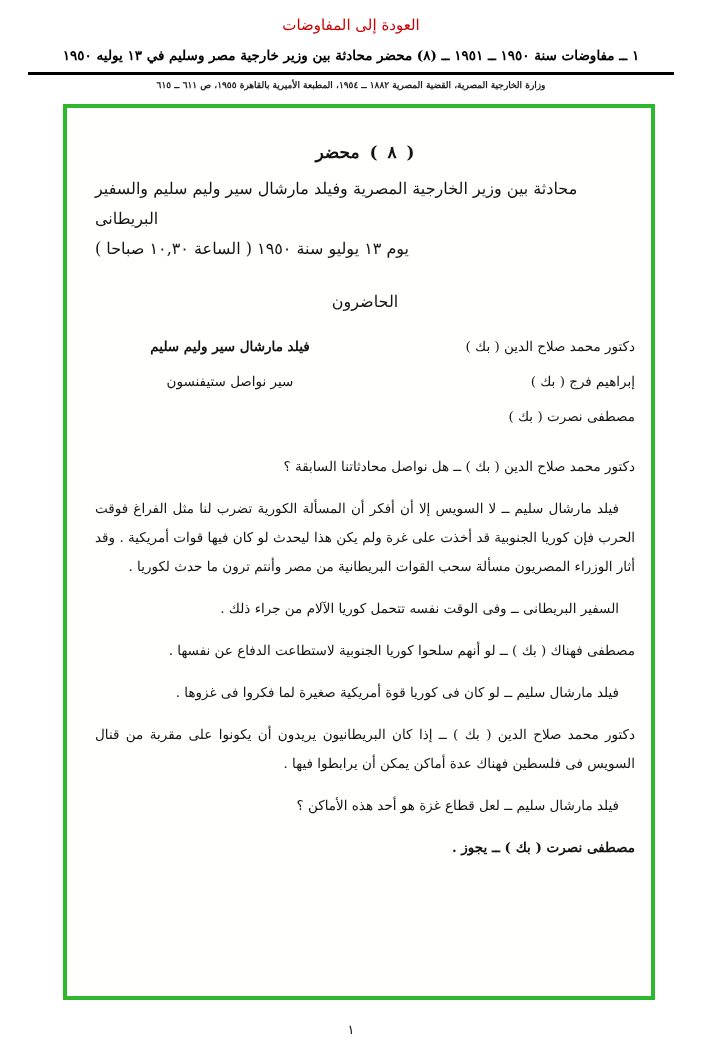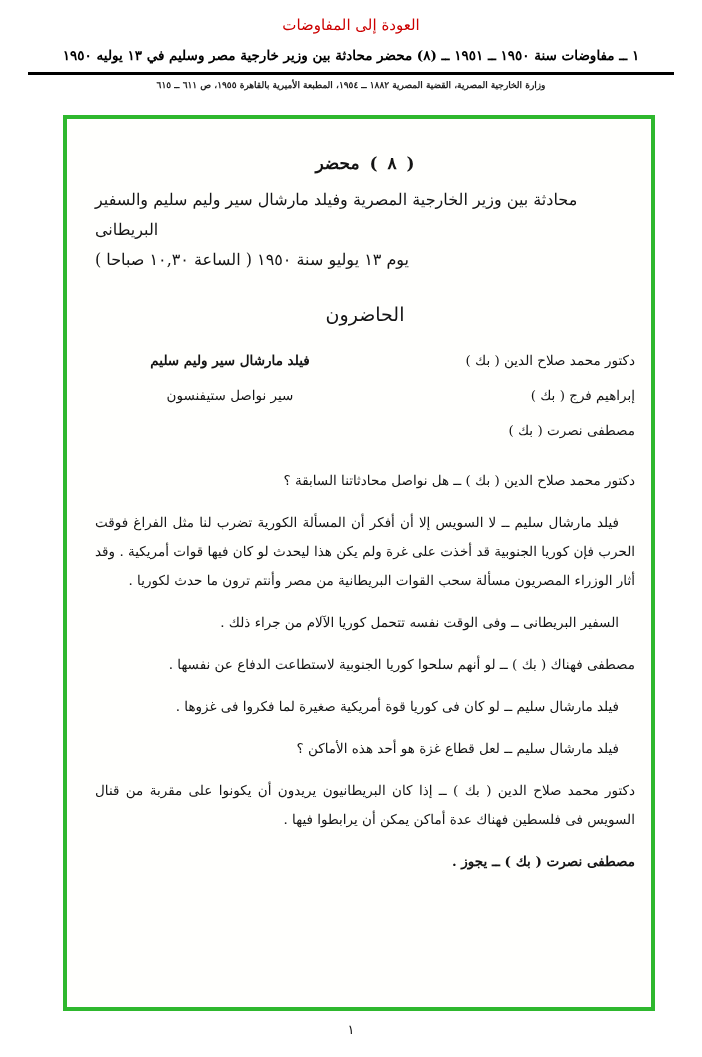--- a/index.html
+++ b/index.html
@@ -41,21 +41,21 @@
   .source-line {
     direction: rtl;
     text-align: center;
     font-size: 9px;
     font-weight: bold;
     color: #222;
   }
   .doc-frame {
     position: absolute;
     left: 63px;
-    top: 115px;
+    top: 104px;
     width: 592px;
     height: 896px;
     box-sizing: border-box;
     border: 4px solid #2eb82e;
     background: #fffffd;
     direction: rtl;
     text-align: right;
     padding: 34px 16px 0 28px;
     font-size: 13.5px;
   }
@@ -66,21 +66,21 @@
     word-spacing: 4px;
     margin-bottom: 12px;
   }
   .doc-sub {
     text-align: left;
     line-height: 30px;
     font-size: 16px;
   }
   .attendees-heading {
     text-align: center;
-    font-size: 19px;
+    font-size: 16px;
     margin-top: 28px;
     margin-bottom: 22px;
   }
   .att-row {
     display: grid;
     grid-template-columns: 1fr 1fr;
     line-height: 26px;
     margin-bottom: 9px;
   }
   .att-eg {
@@ -153,22 +153,22 @@
         <span class="att-br"></span>
       </div>
     </div>
 
     <div class="dialogue">
       <p class="para flush">دكتور محمد صلاح الدين ( بك ) ــ هل نواصل محادثاتنا السابقة ؟</p>
       <p class="para">فيلد مارشال سليم ــ لا السويس إلا أن أفكر أن المسألة الكورية تضرب لنا مثل الفراغ فوقت الحرب فإن كوريا الجنوبية قد أخذت على غرة ولم يكن هذا ليحدث لو كان فيها قوات أمريكية . وقد أثار الوزراء المصريون مسألة سحب القوات البريطانية من مصر وأنتم ترون ما حدث لكوريا .</p>
       <p class="para">السفير البريطانى ــ وفى الوقت نفسه تتحمل كوريا الآلام من جراء ذلك .</p>
       <p class="para flush">مصطفى فهناك ( بك ) ــ لو أنهم سلحوا كوريا الجنوبية لاستطاعت الدفاع عن نفسها .</p>
       <p class="para">فيلد مارشال سليم ــ لو كان فى كوريا قوة أمريكية صغيرة لما فكروا فى غزوها .</p>
+      <p class="para flush">دكتور محمد صلاح الدين ( بك ) ــ إذا كان البريطانيون يريدون أن يكونوا على مقربة من قنال السويس فى فلسطين فهناك عدة أماكن يمكن أن يرابطوا فيها .</p>
       <p class="para">فيلد مارشال سليم ــ لعل قطاع غزة هو أحد هذه الأماكن ؟</p>
-      <p class="para flush">دكتور محمد صلاح الدين ( بك ) ــ إذا كان البريطانيون يريدون أن يكونوا على مقربة من قنال السويس فى فلسطين فهناك عدة أماكن يمكن أن يرابطوا فيها .</p>
       <p class="para flush bold">مصطفى نصرت ( بك ) ــ يجوز .</p>
     </div>
 
   </div>
 
   <div class="page-number">١</div>
 
 </div>
 
 </body></html>

